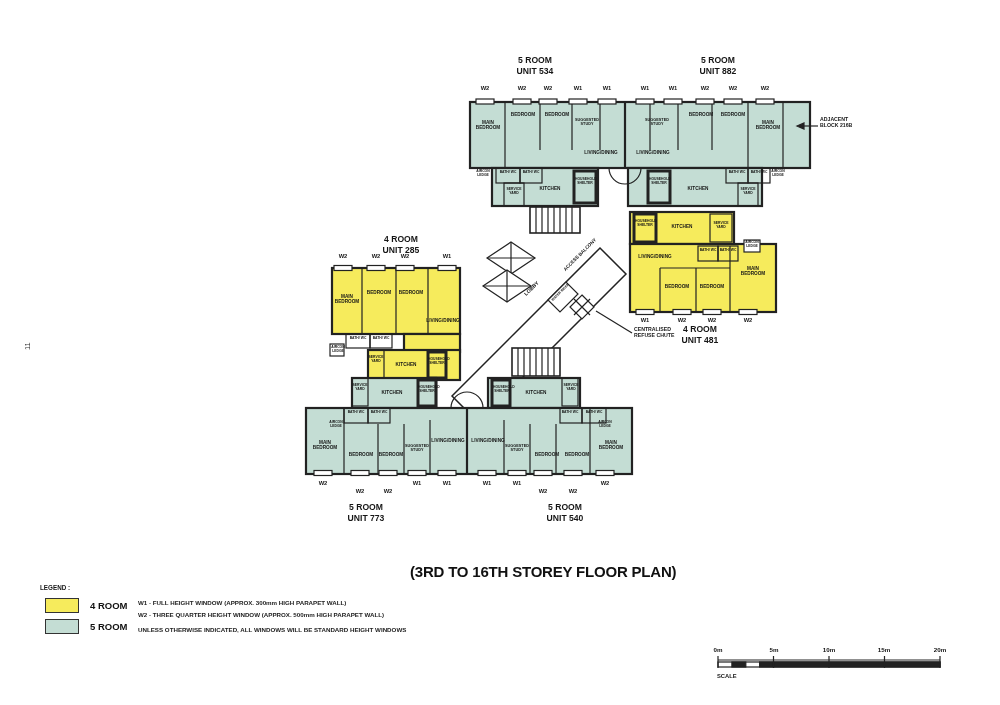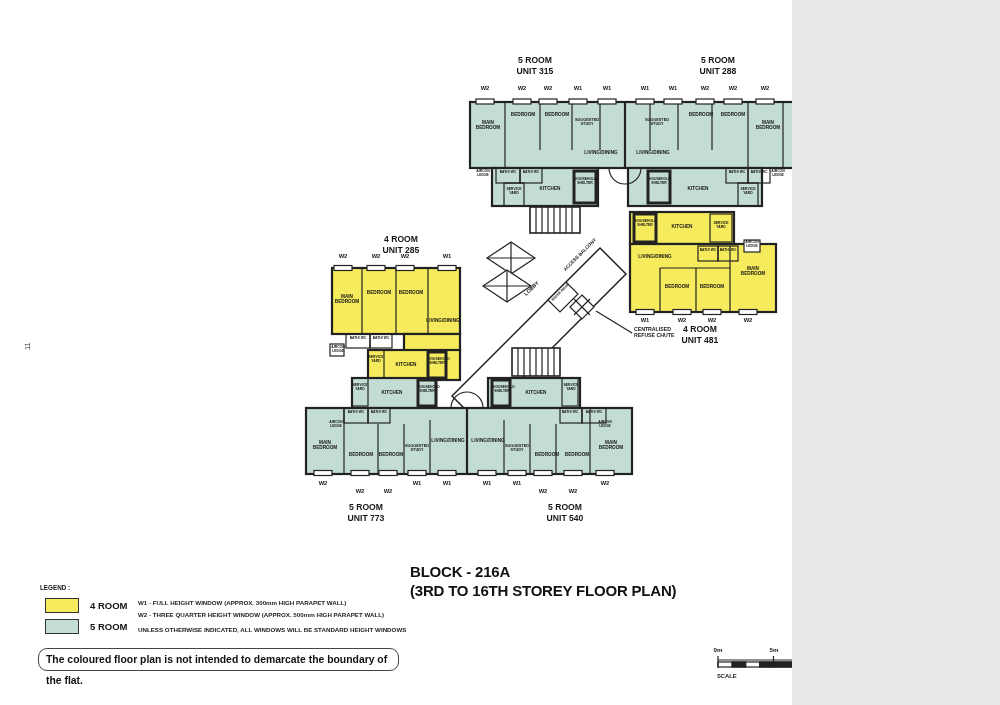--- a/index.html
+++ b/index.html
@@ -1,16 +1,16 @@
 <!DOCTYPE html>
 <html><head>
 <meta charset="utf-8">
 <style>
   html,body{margin:0;padding:0;background:#e8e8e8}
-  #page{position:relative;width:792px;height:705px;background:#fff;overflow:hidden;
+  #page{position:relative;width:1000px;height:705px;background:#fff;overflow:hidden;
         font-family:"Liberation Sans",sans-serif;}
   #plan-svg{position:absolute;left:0;top:0}
   .lb{position:absolute;font-family:"Liberation Sans",sans-serif;font-weight:bold;color:#161616;
       text-align:center;line-height:1.12;white-space:normal}
   .f3{font-size:3.4px}
   .f35{font-size:3.8px}
   .f45{font-size:4.7px}
   .f5{font-size:5.2px}
   .f55{font-size:5.8px}
   .f6{font-size:6.3px}
@@ -169,25 +169,25 @@
       <rect x="731.9" y="662" width="13.9" height="5" fill="#222"></rect>
       <rect x="759.6" y="662" width="13.9" height="5" fill="#222"></rect>
       <rect x="773.5" y="662" width="166.5" height="5" fill="#222"></rect>
       <path d="M718,656V668M773.5,656V668M829,656V668M884.5,656V668M940,656V668"></path>
     </g>
   </g>
 </svg>
 
 <div class="lb f8" style="left:495px;top:55px;width:80px">
   <div>5 ROOM</div>
-  <div>UNIT 315</div>
+  <div>UNIT 534</div>
 </div>
 <div class="lb f8" style="left:678px;top:55px;width:80px">
   <div>5 ROOM</div>
-  <div>UNIT 288</div>
+  <div>UNIT 882</div>
 </div>
 <div class="lb f8" style="left:361px;top:234px;width:80px">
   <div>4 ROOM</div>
   <div>UNIT 285</div>
 </div>
 <div class="lb f8" style="left:660px;top:324px;width:80px">
   <div>4 ROOM</div>
   <div>UNIT 481</div>
 </div>
 <div class="lb f8" style="left:326px;top:502px;width:80px">
@@ -309,34 +309,32 @@
   <div>REFUSE CHUTE</div>
 </div>
 <div class="lb f5 l" style="left:820px;top:117px;width:48px">
   <div>ADJACENT</div>
   <div>BLOCK 216B</div>
 </div>
 
 <div class="lb rot90" style="left:18px;top:342px;width:20px;font-size:7.5px;font-weight:normal;color:#333">11</div>
 
 <div id="main-title">
-  <div>BLOCK - 216A</div>
   <div>(3RD TO 16TH STOREY FLOOR PLAN)</div>
 </div>
 
 <div class="lb f6 l" style="left:40px;top:584px;width:60px">LEGEND :</div>
 <div class="swatch sw-4room" style="left:45px;top:598px"></div>
 <div class="legend-label" style="left:90px;top:600px">4 ROOM</div>
 <div class="swatch sw-5room" style="left:45px;top:619px"></div>
 <div class="legend-label" style="left:90px;top:621px">5 ROOM</div>
 <div class="legend-note" style="left:138px;top:599px">W1 - FULL HEIGHT WINDOW (APPROX. 300mm HIGH PARAPET WALL)</div>
 <div class="legend-note" style="left:138px;top:611px">W2 - THREE QUARTER HEIGHT WINDOW (APPROX. 500mm HIGH PARAPET WALL)</div>
 <div class="legend-note" style="left:138px;top:626px">UNLESS OTHERWISE INDICATED, ALL WINDOWS WILL BE STANDARD HEIGHT WINDOWS</div>
 
-<div id="note-box">The coloured floor plan is not intended to demarcate the boundary of the flat.</div>
 
 <div class="scale-tick" style="left:710px;top:646px">0m</div>
 <div class="scale-tick" style="left:766px;top:646px">5m</div>
 <div class="scale-tick" style="left:821px;top:646px">10m</div>
 <div class="scale-tick" style="left:876px;top:646px">15m</div>
 <div class="scale-tick" style="left:932px;top:646px">20m</div>
 <div class="lb l" style="left:717px;top:673px;width:40px;font-size:5.8px">SCALE</div>
 
 </div>
 

